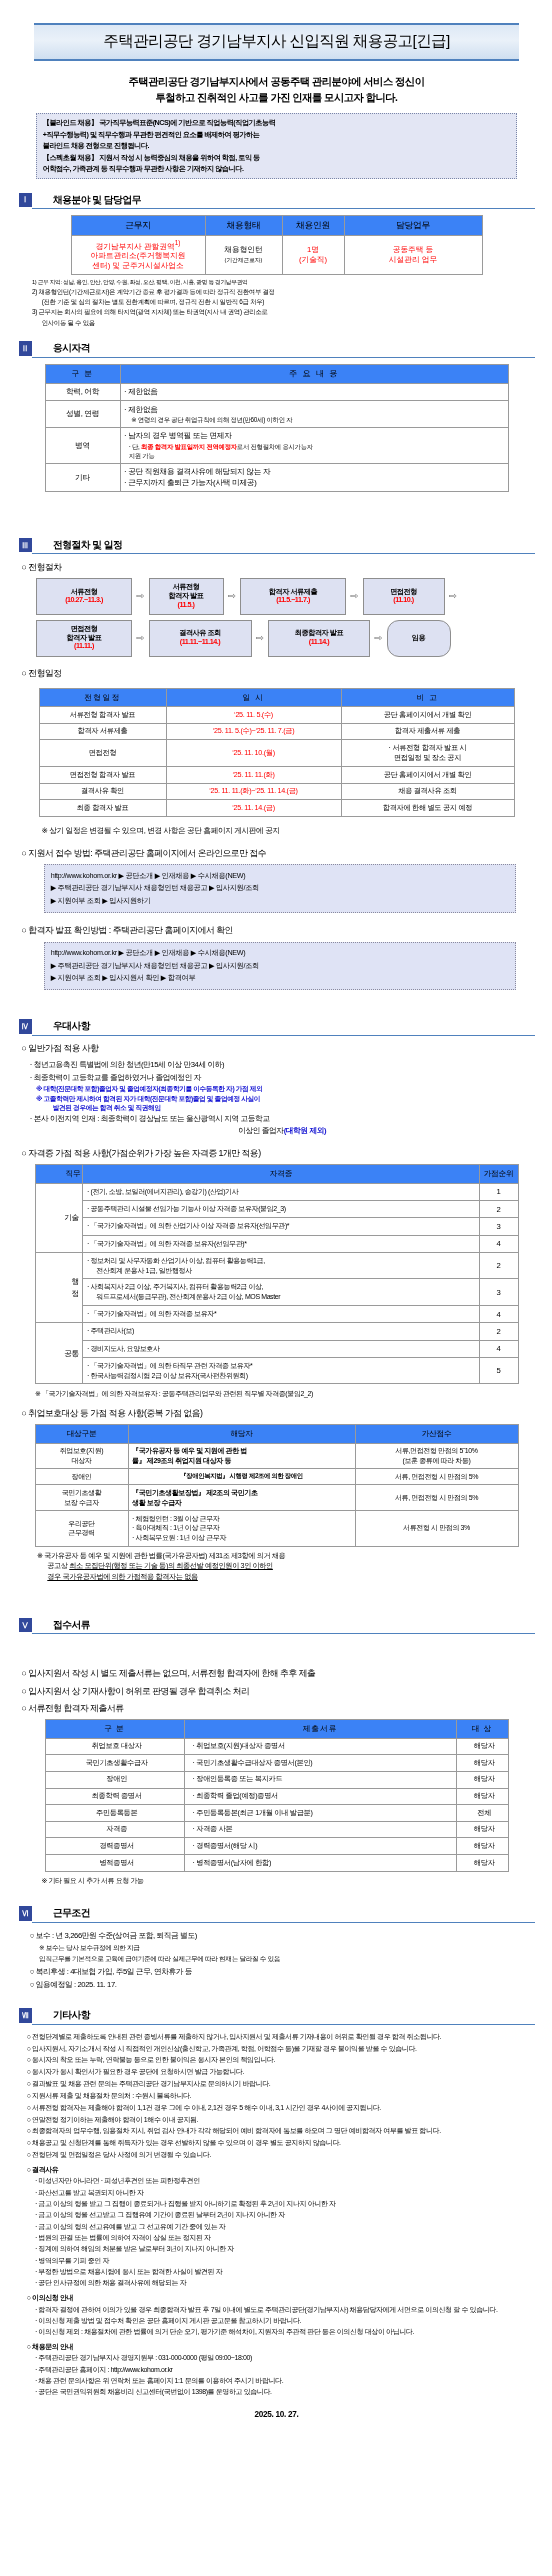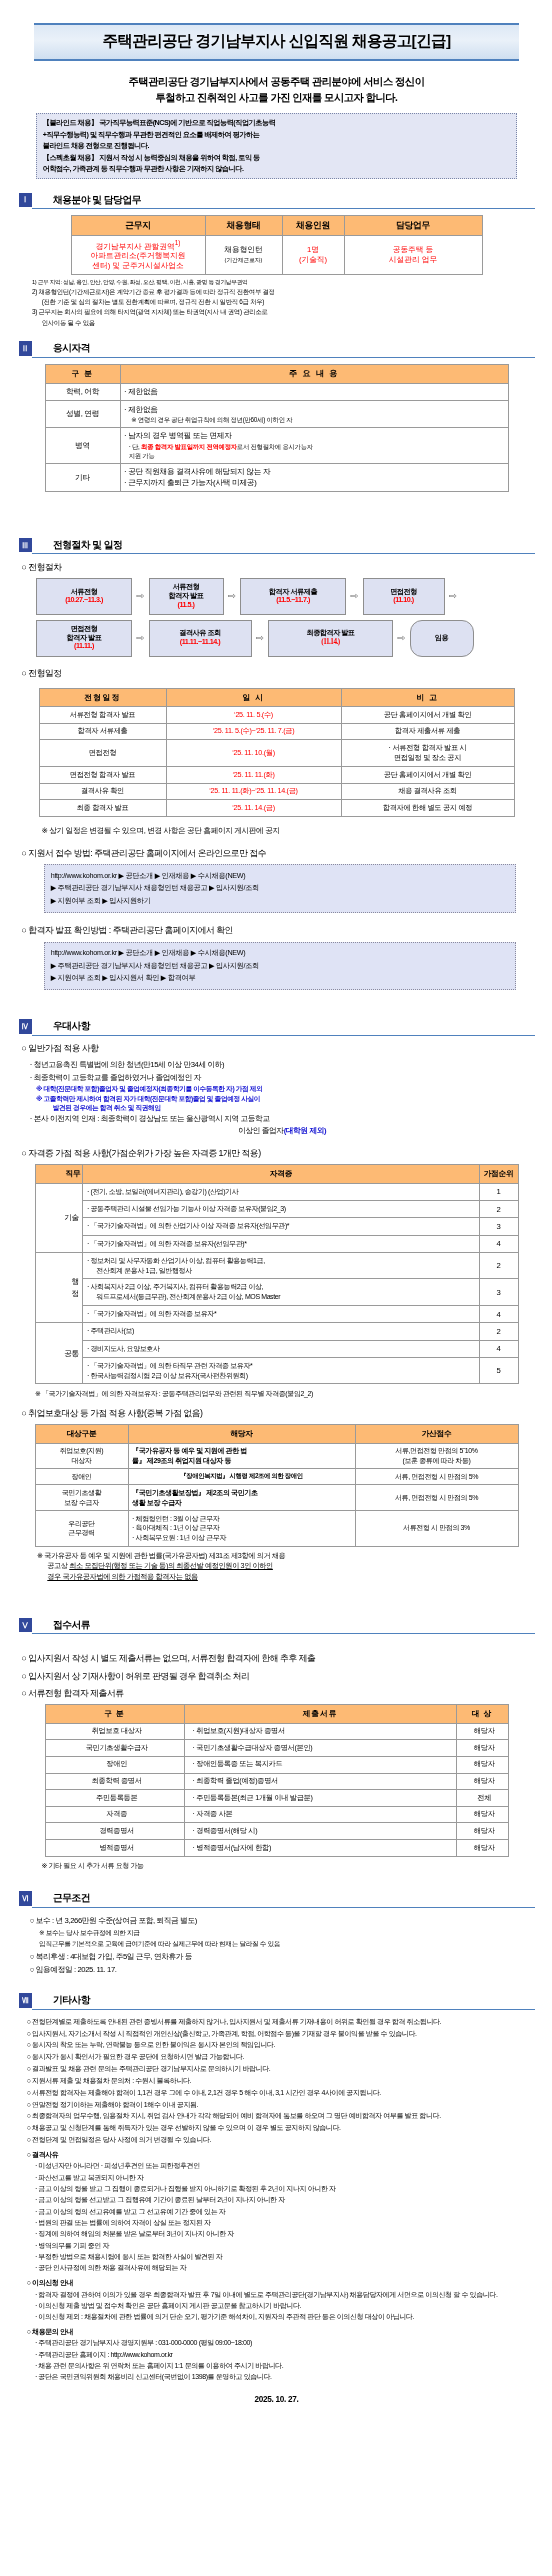--- a/index.html
+++ b/index.html
@@ -17,21 +17,21 @@
   
   .banner {
     margin:15.5px 15.5px 0 15.5px;
     border-top:2.6px solid #4f81bd;
     border-bottom:2.6px solid #4f81bd;
     background:linear-gradient(to bottom,#dde8f5 0%,#eaf1f9 45%,#cfdff0 100%);
     text-align:center;
     padding:5.7px 0 6.2px 0;
   }
   .banner h1 {
-    margin:0; font-size:15.5px; font-weight:bold; letter-spacing:-0.6px;
+    margin:0; font-size:15.5px; font-weight:normal; letter-spacing:-0.6px;
   }
 
   .lead {
     text-align:center; margin:13.4px 20.6px 3.1px 20.6px;
     font-size:10.3px; font-weight:bold; letter-spacing:-0.5px; line-height:1.55;
   }
 
   .notebox {
     margin:6.2px 17.5px 0 17.5px;
     border:0.5px dotted #7b86a8;
@@ -52,22 +52,22 @@
     font-size:9.8px; font-weight:bold; letter-spacing:-0.5px;
     padding:0 0 0 21px; display:flex; align-items:center;
   }
   .sec-rule { border-bottom:1.5px solid #4f81bd; margin:1px 0 0 13.4px; }
   .sec-body { margin-top:6.2px; }
 
   
   table { border-collapse:collapse; }
   .tbl { border-top:1px solid #3a3a3a; border-bottom:1px solid #3a3a3a; }
   .tbl th {
-    background:#fdba74; border:0.5px solid #9a9a9a;
-    font-weight:bold; text-align:center; padding:3.1px 2.1px;
+    background:#3b82f6; border:0.5px solid #9a9a9a;
+    font-weight:normal; text-align:center; padding:3.1px 2.1px;
     letter-spacing:-0.3px;
   }
   .tbl td { border:0.5px solid #9a9a9a; padding:2.6px 3.6px; vertical-align:middle; }
   .red { color:#ff0000; }
   .blue { color:#1414d2; }
   .b { font-weight:bold; }
   .u { text-decoration:underline; }
   .sm { font-size:5.7px; }
 
   
@@ -310,21 +310,21 @@
           <div>면접전형</div>
           <div>합격자 발표</div>
           <div class="red">(11.11.)</div>
         </div>
         <div class="arrow">⇨</div>
         <div class="fbox" style="width:103px;">
           <div>결격사유 조회</div>
           <div class="red">(11.11.~11.14.)</div>
         </div>
         <div class="arrow">⇨</div>
-        <div class="fbox" style="width:125px;font-family:Liberation Serif, serif;">
+        <div class="fbox" style="width:102px;">
           <div>최종합격자 발표</div>
           <div class="red">(11.14.)</div>
         </div>
         <div class="arrow">⇨</div>
         <div class="fbox" style="width:64px;border-radius:12px;">
           <div>임용</div>
         </div>
       </div>
 
       <div class="bullet" style="margin-top:10.3px;">○ 전형일정</div>
@@ -535,21 +535,21 @@
       </div>
     </div>
   </div>
 
   <div class="sec" style="margin-top:36px;">
     <div class="sec-head">
       <div class="sec-num">Ⅴ</div>
       <div class="sec-title">접수서류</div>
     </div>
     <div class="sec-rule"></div>
-    <div class="sec-body" style="margin-top:18px;">
+    <div class="sec-body" style="margin-top:33px;">
       <div class="bullet">○ 입사지원서 작성 시 별도 제출서류는 없으며, 서류전형 합격자에 한해 추후 제출</div>
       <div class="bullet">○ 입사지원서 상 기재사항이 허위로 판명될 경우 합격취소 처리</div>
       <div class="bullet">○ 서류전형 합격자 제출서류</div>
 
       <table class="tbl t6">
         <tbody>
             <tr>
           <th class="c1">구 분</th>
           <th>제출서류</th>
           <th class="c3">대 상</th>

